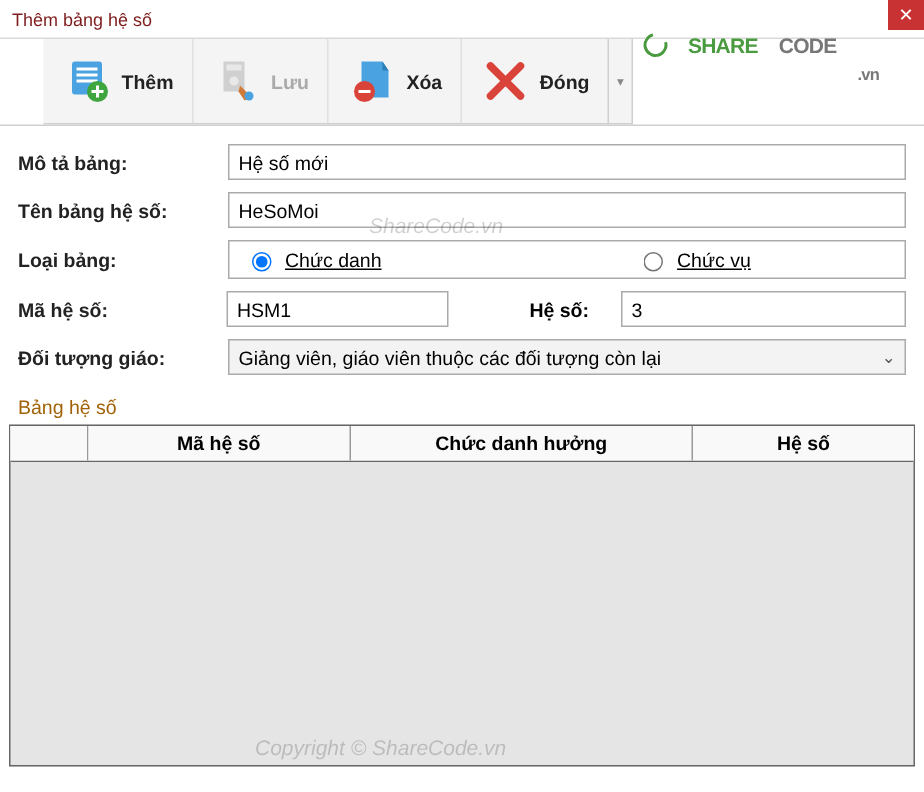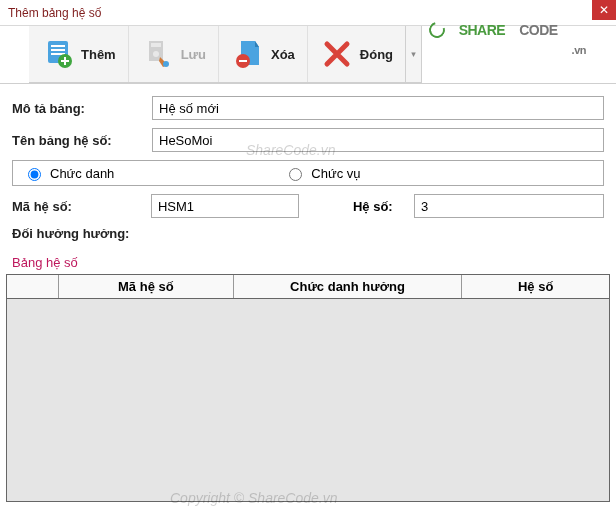--- a/index.html
+++ b/index.html
@@ -134,38 +134,38 @@
   .field.small-half { width: 148px; flex: none; margin-left: 10px; }
   .radio-box {
     flex: 1;
     height: 26px;
     border: 1px solid #aaa;
     display: flex;
     align-items: center;
     padding: 0 10px;
     gap: 60px;
   }
-  .radio-item { display: flex; align-items: center; gap: 6px; }
+  .radio-item { display: flex; align-items: center; gap: 6px; text-decoration: underline; }
   .inline-lbl { font-weight: bold; width: 60px; margin-left: 48px; }
   .combo {
     flex:1;
     height: 24px;
     border:1px solid #aaa;
     padding: 2px 6px;
     display:flex;
     align-items:center;
     justify-content:space-between;
     background:#f3f3f3;
   }
   .combo .chev { font-size:11px; color:#555; }
 
   .section-label {
     padding: 2px 12px 4px 12px;
     font-size: 13px;
-    color: #be185d;
+    color: #a16207;
   }
   .grid {
     margin: 0 6px;
     border: 1.5px solid #666;
     height: 228px;
     background: #e5e5e5;
     display: flex;
     flex-direction: column;
     gap: 40px;
   }
@@ -268,39 +268,44 @@
 <div class="form-area">
   <div class="row">
     <div class="lbl-col">Mô tả bảng:</div>
     <input class="field" value="Hệ số mới" style="">
   </div>
   <div class="row">
     <div class="lbl-col">Tên bảng hệ số:</div>
     <input class="field" value="HeSoMoi" style="">
   </div>
   <div class="row">
+    <div class="lbl-col">Loại bảng:</div>
     <div class="radio-box">
       <label class="radio-item">
         <input type="radio" name="loai" checked="" style="">
         <span>Chức danh</span>
       </label>
       <label class="radio-item" style="margin-left:110px;">
         <input type="radio" name="loai" style="">
         <span>Chức vụ</span>
       </label>
     </div>
   </div>
   <div class="row">
     <div class="lbl-col">Mã hệ số:</div>
     <input class="field small-half" value="HSM1" style="">
     <div class="inline-lbl">Hệ số:</div>
     <input class="field" value="3" style="">
   </div>
   <div class="row">
-    <div class="lbl-col">Đối hưởng hưởng:</div>
+    <div class="lbl-col">Đối tượng giáo:</div>
+    <div class="combo">
+      <span>Giảng viên, giáo viên thuộc các đối tượng còn lại</span>
+      <span class="chev">⌄</span>
+    </div>
   </div>
 </div>
 
 <div class="section-label">Bảng hệ số</div>
 
 <div class="grid">
   <div class="grid-header">
     <div class="cell col-idx"></div>
     <div class="cell col-ma">Mã hệ số</div>
     <div class="cell col-chuc">Chức danh hưởng</div>

